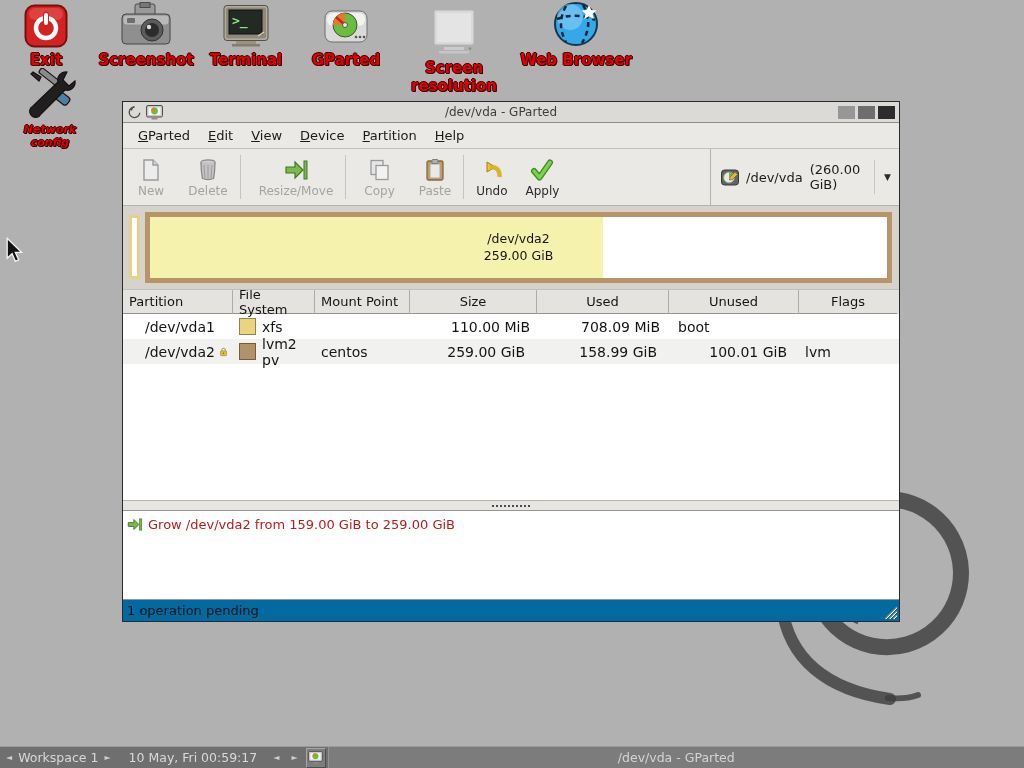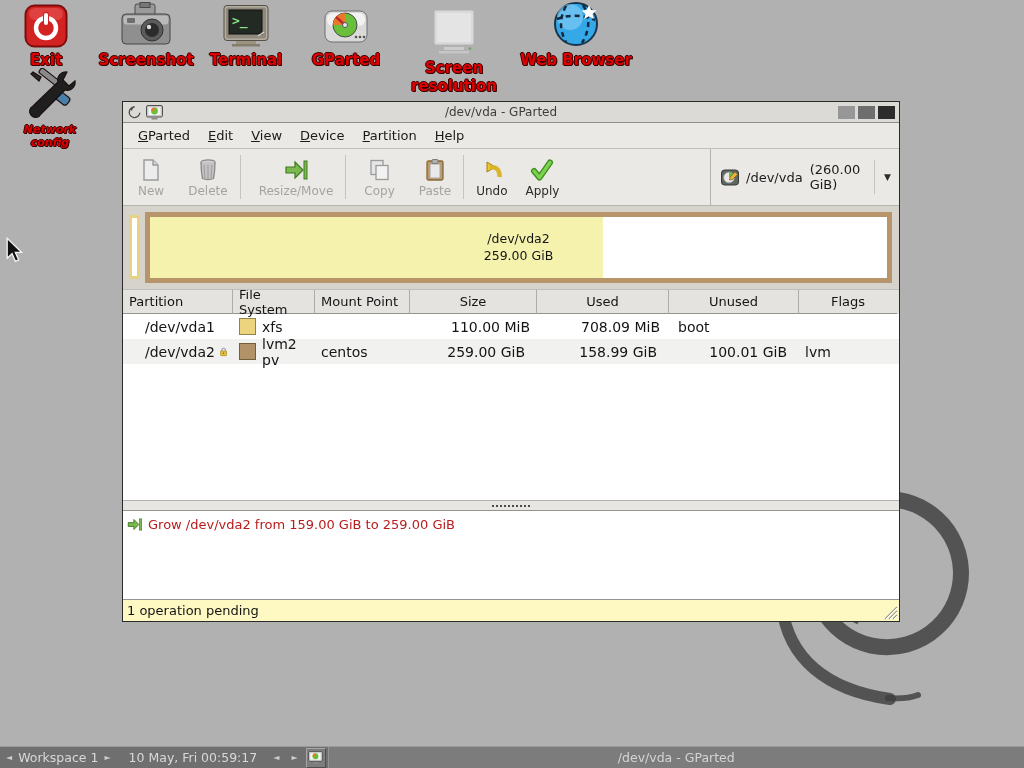--- a/index.html
+++ b/index.html
@@ -59,21 +59,21 @@
   .c5{width:130px;}
   .c6{width:98px;border-right:none;}
   .swatch{width:15px;height:15px;border:1px solid rgba(40,30,0,.45);margin-right:6px;flex:0 0 auto;}
   .lock{margin-left:5px;}
 
   
   #splitter{height:9px;background:#e8e6e2;border-top:1px solid #b5b3af;display:flex;align-items:center;justify-content:center;flex:0 0 auto;}
   #splitter .dots{width:38px;border-top:2px dotted #4a4a4a;height:0;}
   #ops{height:90px;background:#fff;border:1px solid #969490;border-left:none;border-right:none;flex:0 0 auto;padding:6px 4px;box-sizing:border-box;}
   .op-item{display:flex;align-items:center;gap:6px;font-size:13px;color:#b91c1c;}
-  #statusbar{height:21px;background:#fef9c3;flex:0 0 auto;display:flex;align-items:center;font-size:13px;color:#141414;padding-left:4px;position:relative;}
+  #statusbar{height:21px;background:#0369a1;flex:0 0 auto;display:flex;align-items:center;font-size:13px;color:#141414;padding-left:4px;position:relative;}
   #grip{position:absolute;right:1px;bottom:1px;}
 
   
   #taskbar{position:absolute;left:0;bottom:0;width:1024px;height:21px;background:#6f6f6f;border-top:1px solid #9b9b9b;display:flex;align-items:center;z-index:8;color:#d9d9d9;font-size:12.5px;}
   .tb-arrow{font-size:8px;color:#cfcfcf;padding:0 6px;line-height:20px;}
   #tb-clock{margin:0 10px 0 12px;}
   #tb-appicon{width:18px;height:18px;background:#7d7d7d;border-top:1px solid #a5a5a5;border-left:1px solid #a5a5a5;border-right:1px solid #4e4e4e;border-bottom:1px solid #4e4e4e;display:flex;align-items:center;justify-content:center;margin:0 2px;}
   #tb-task{flex:1;align-self:stretch;background:#7c7c7c;border-left:1px solid #929292;display:flex;align-items:center;justify-content:center;color:#d4d4d4;}
 
   #cursor{position:absolute;left:5px;top:237px;z-index:10;}

